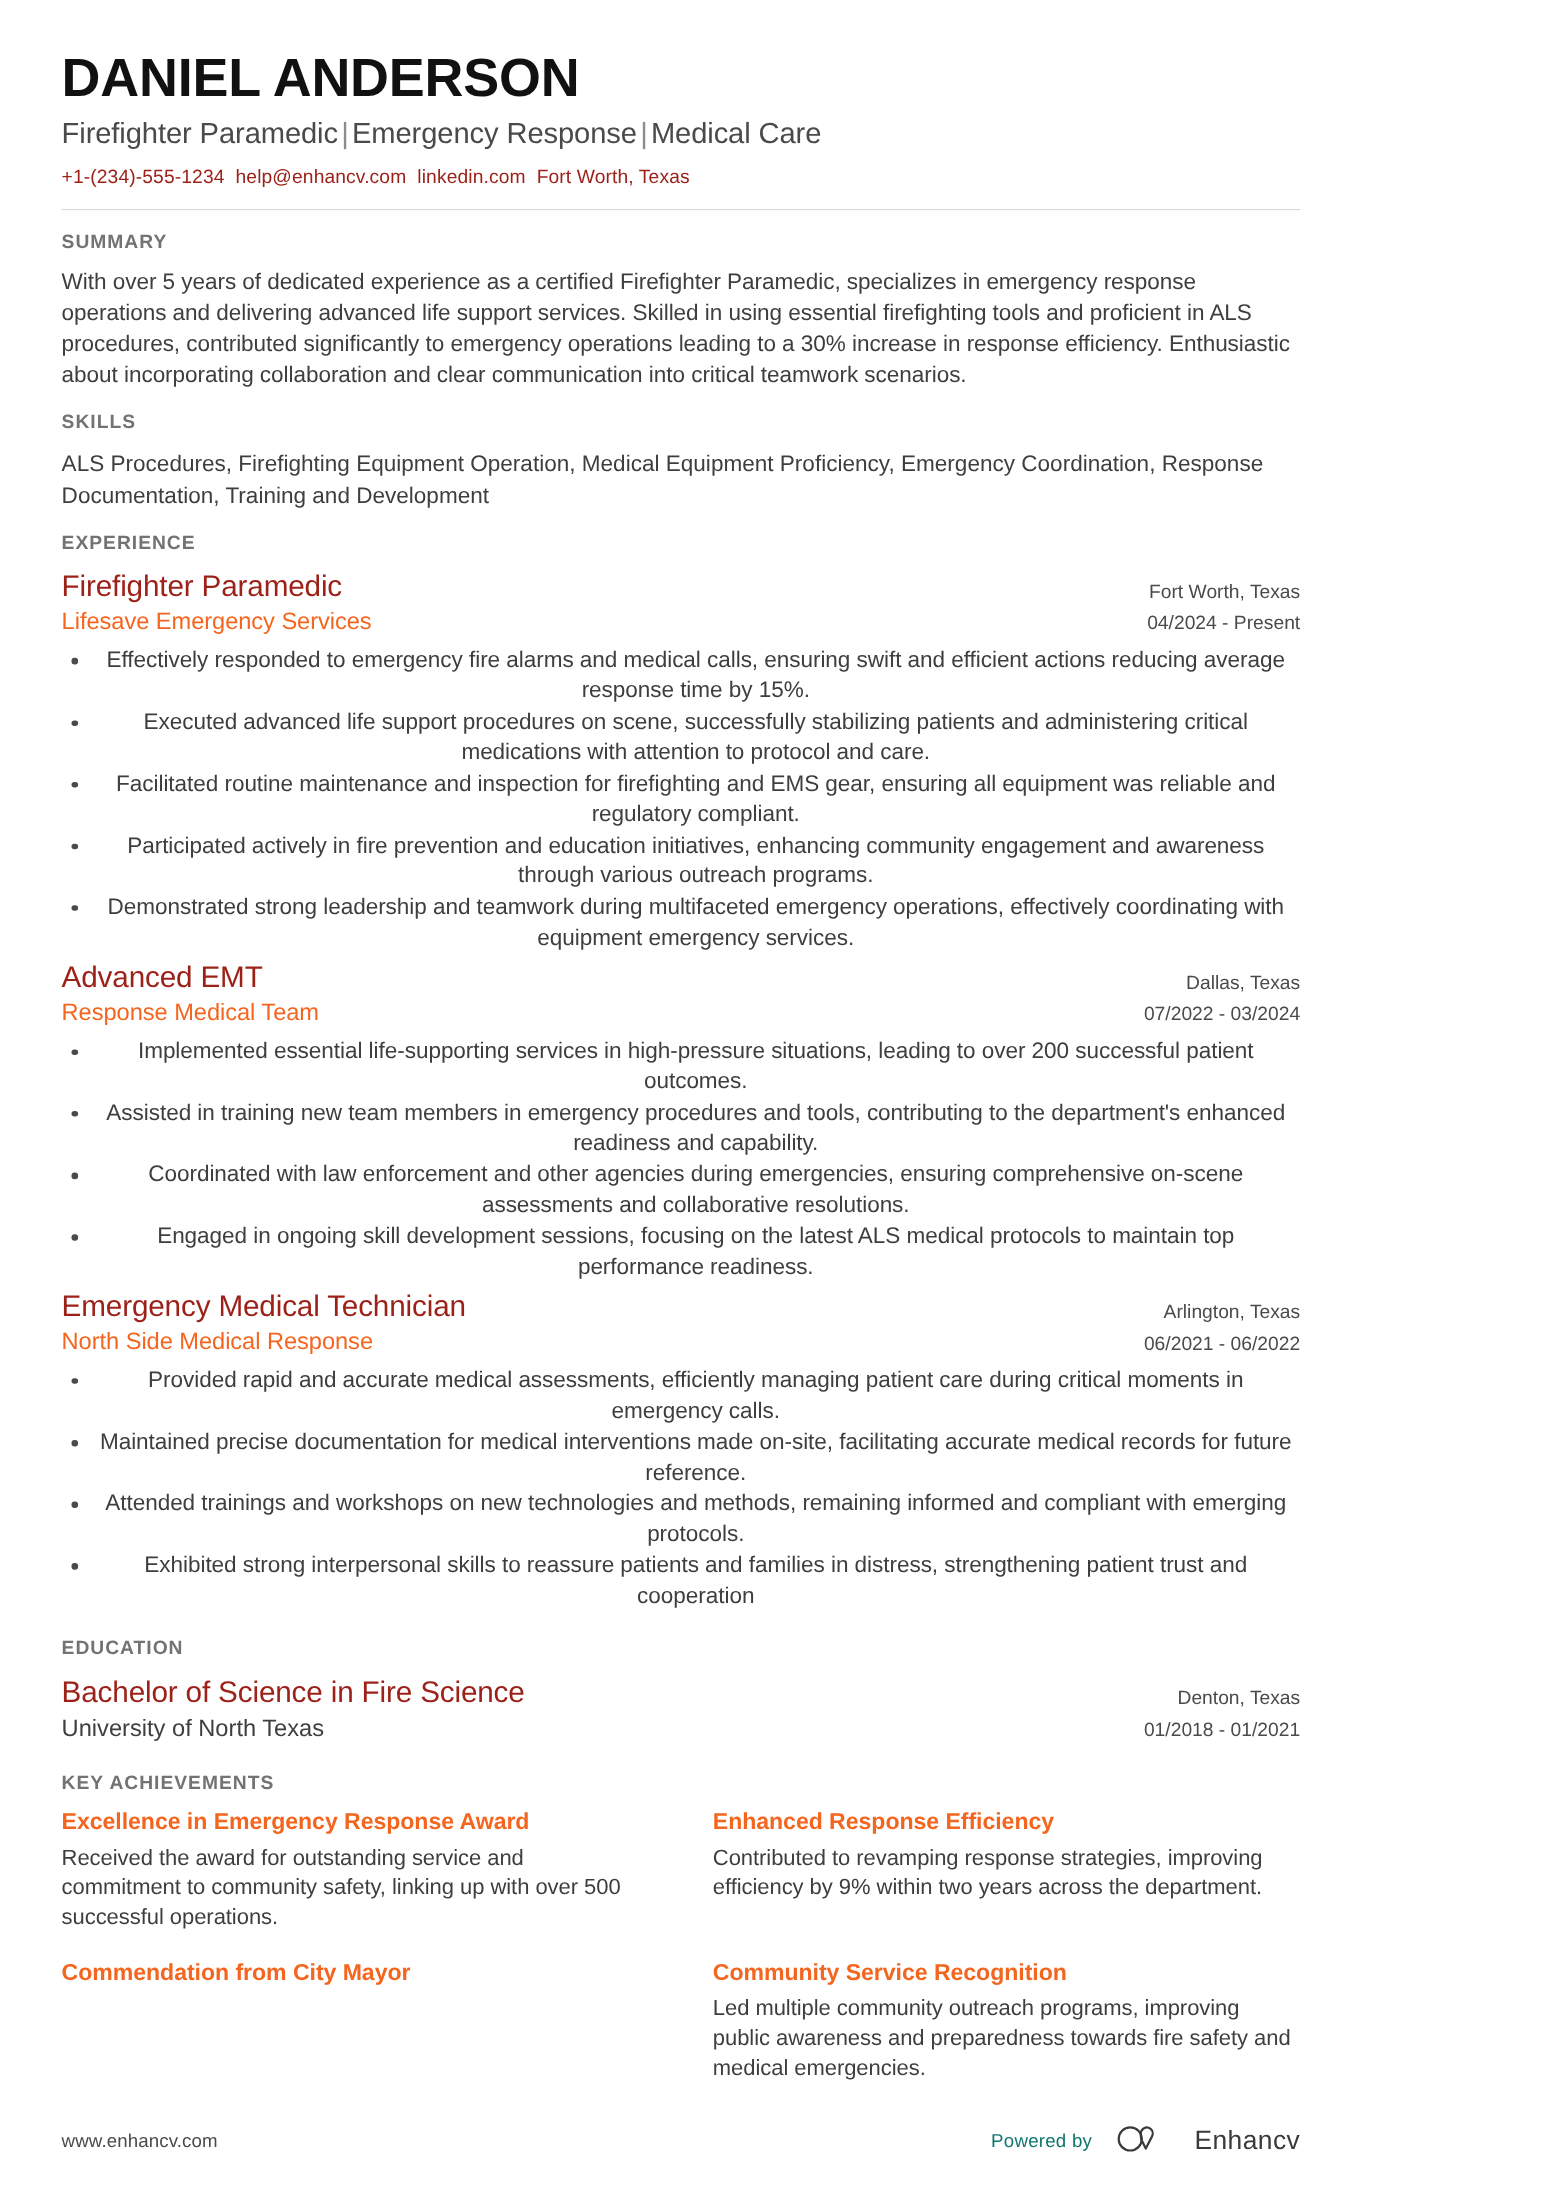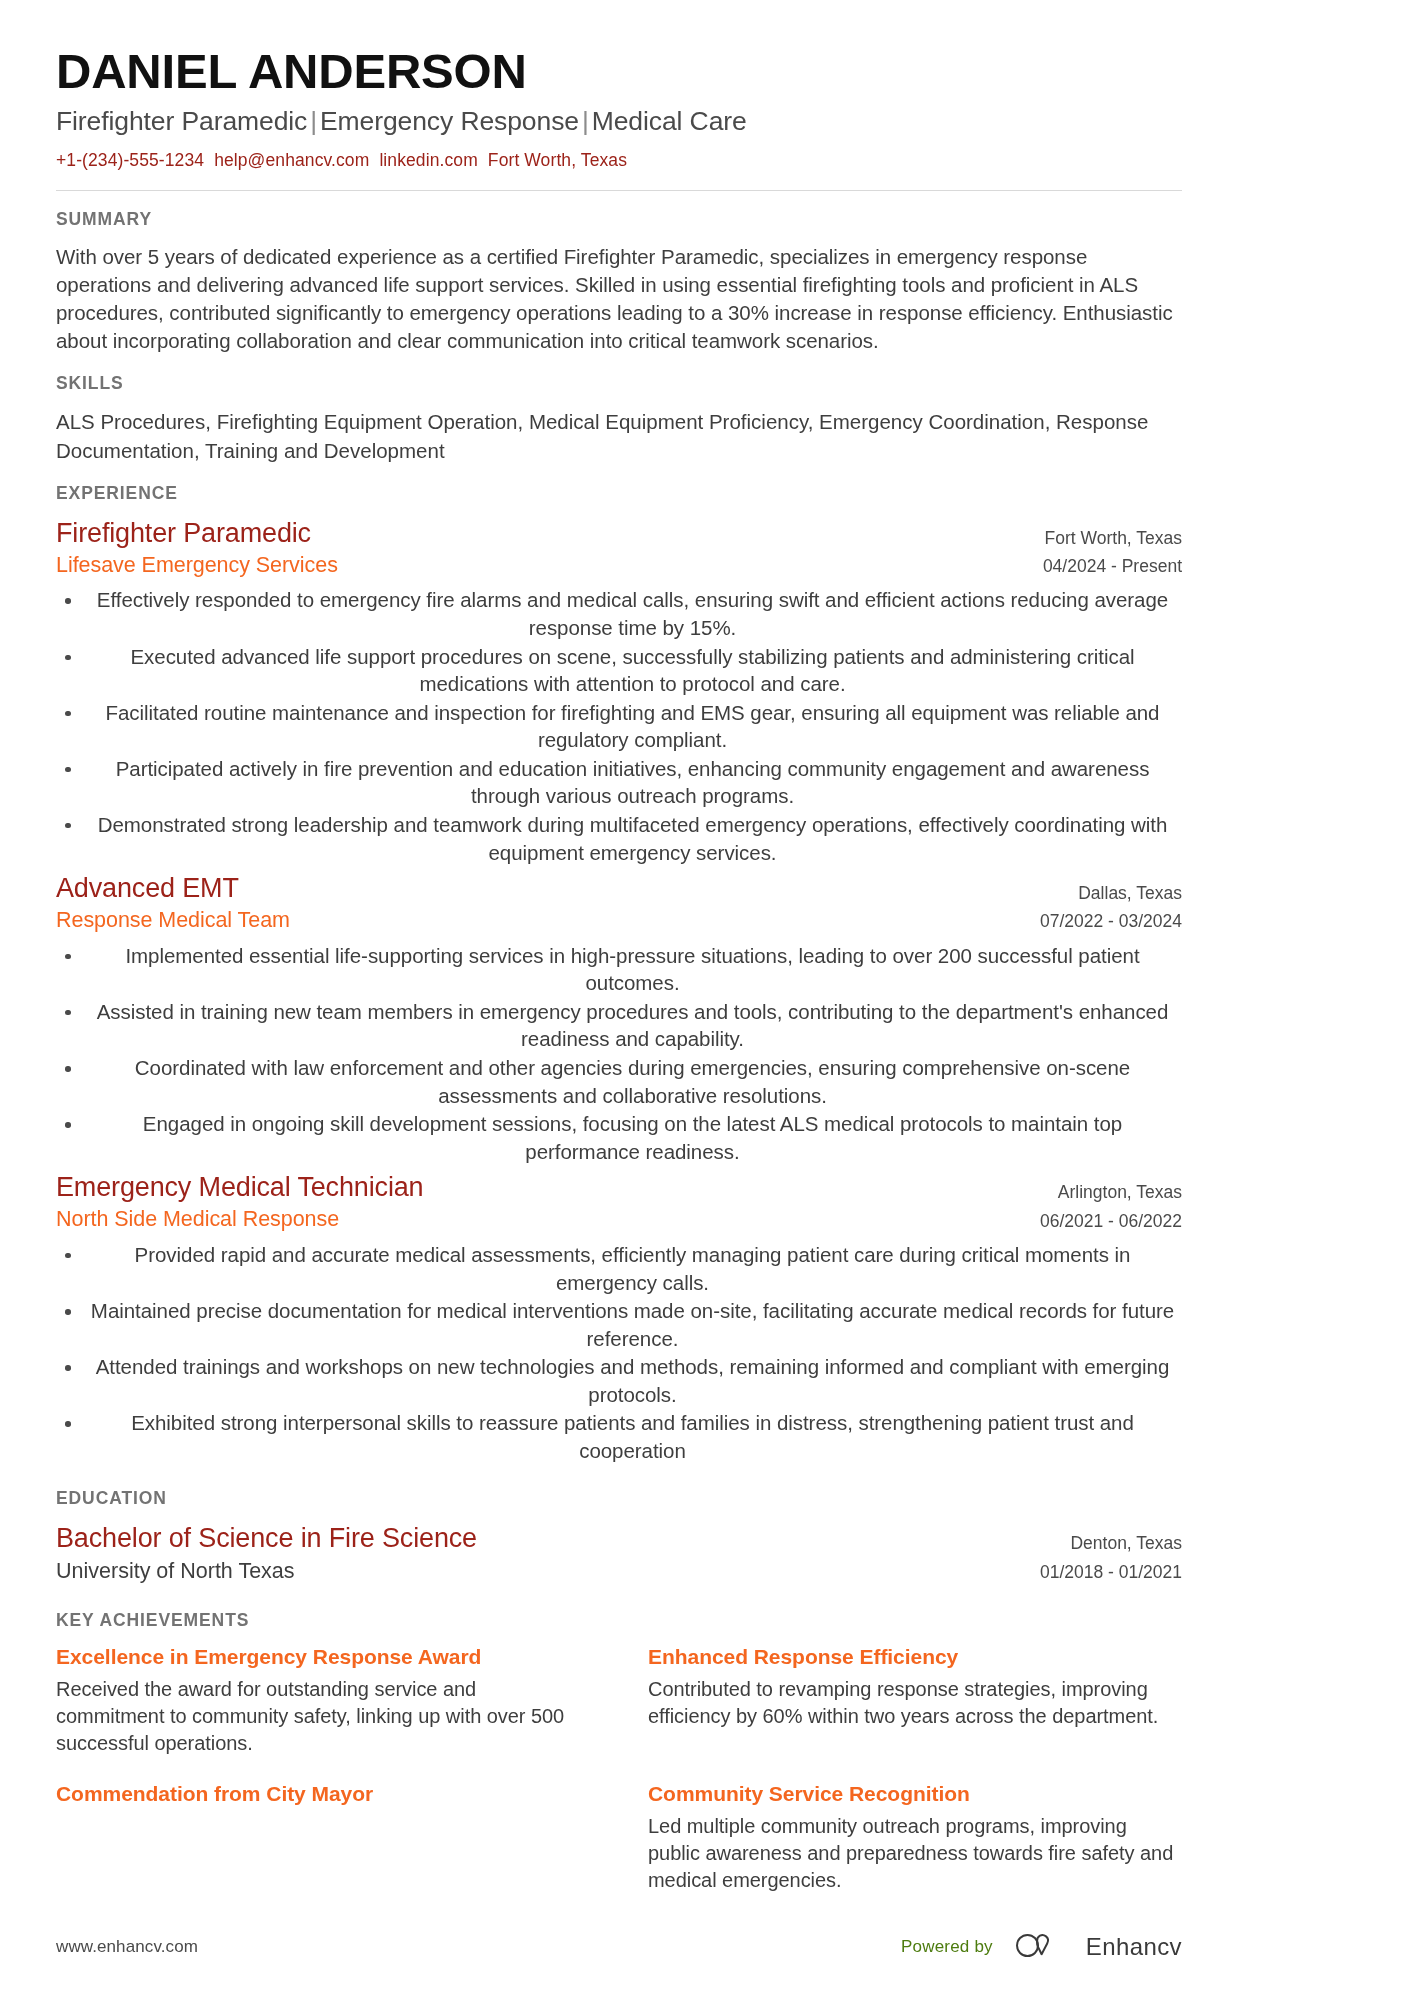--- a/index.html
+++ b/index.html
@@ -202,21 +202,21 @@
     color: #4a4a4a;
     letter-spacing: 0.1px;
   }
   .footer-brand {
     display: flex;
     align-items: center;
     gap: 20px;
   }
   .powered-by {
     font-size: 17px;
-    color: #4d7c0f;
+    color: #0f766e;
     letter-spacing: 0.2px;
   }
   .brand-lockup {
     display: flex;
     align-items: center;
     gap: 13px;
   }
   .brand-name {
     font-size: 24px;
     color: #3a3a3a;
@@ -337,21 +337,21 @@
 
   <section class="section">
     <div class="section-title">KEY ACHIEVEMENTS</div>
     <div class="ach-grid" id="achievements-grid">
         <div>
           <div class="ach-title">Excellence in Emergency Response Award</div>
           <div class="ach-desc">Received the award for outstanding service and commitment to community safety, linking up with over 500 successful operations.</div>
         </div>
         <div>
           <div class="ach-title">Enhanced Response Efficiency</div>
-          <div class="ach-desc">Contributed to revamping response strategies, improving efficiency by 60% within two years across the department.</div>
+          <div class="ach-desc">Contributed to revamping response strategies, improving efficiency by 9% within two years across the department.</div>
         </div>
         <div>
           <div class="ach-title">Commendation from City Mayor</div>
         </div>
         <div>
           <div class="ach-title">Community Service Recognition</div>
           <div class="ach-desc">Led multiple community outreach programs, improving public awareness and preparedness towards fire safety and medical emergencies.</div>
         </div>
       </div>
   </section>

